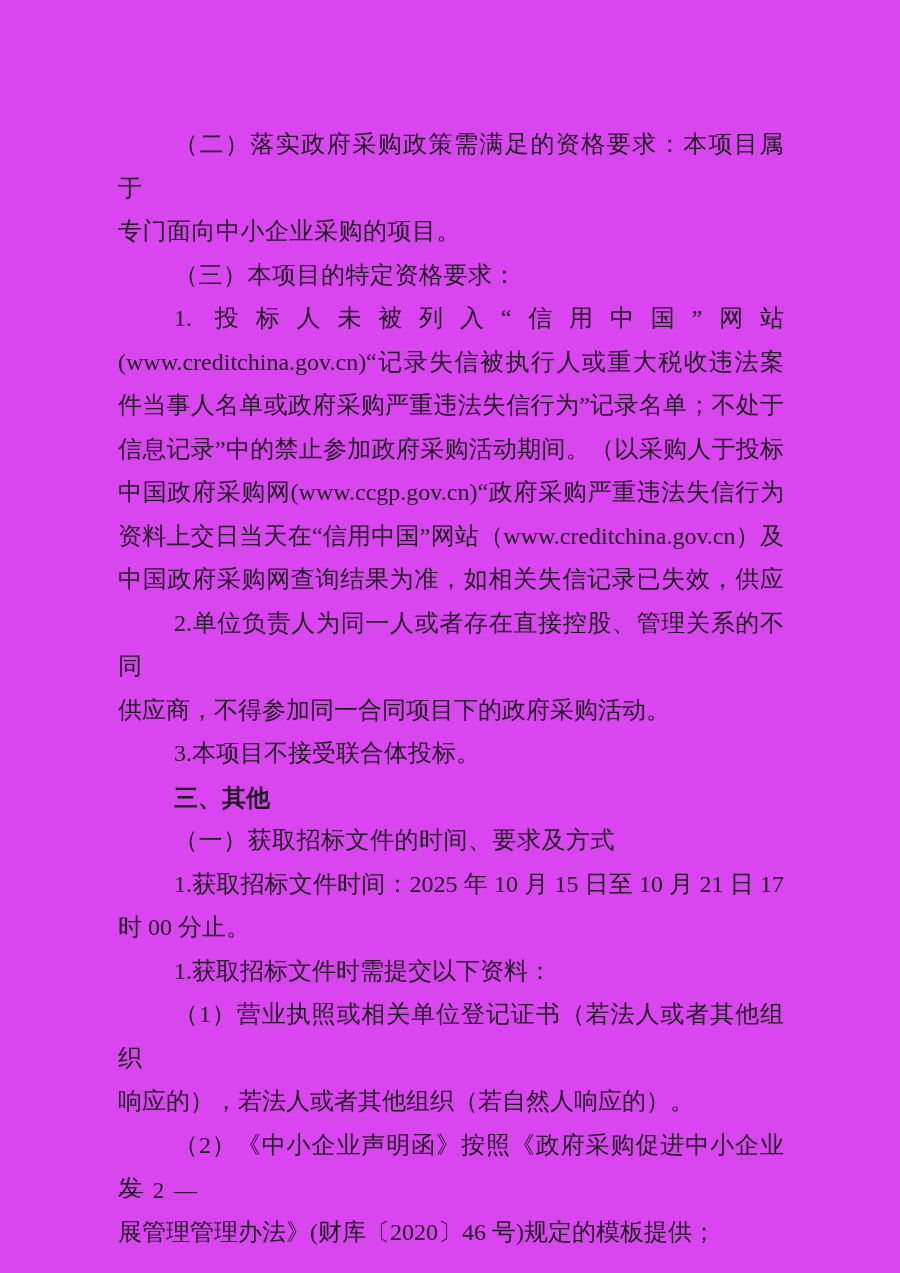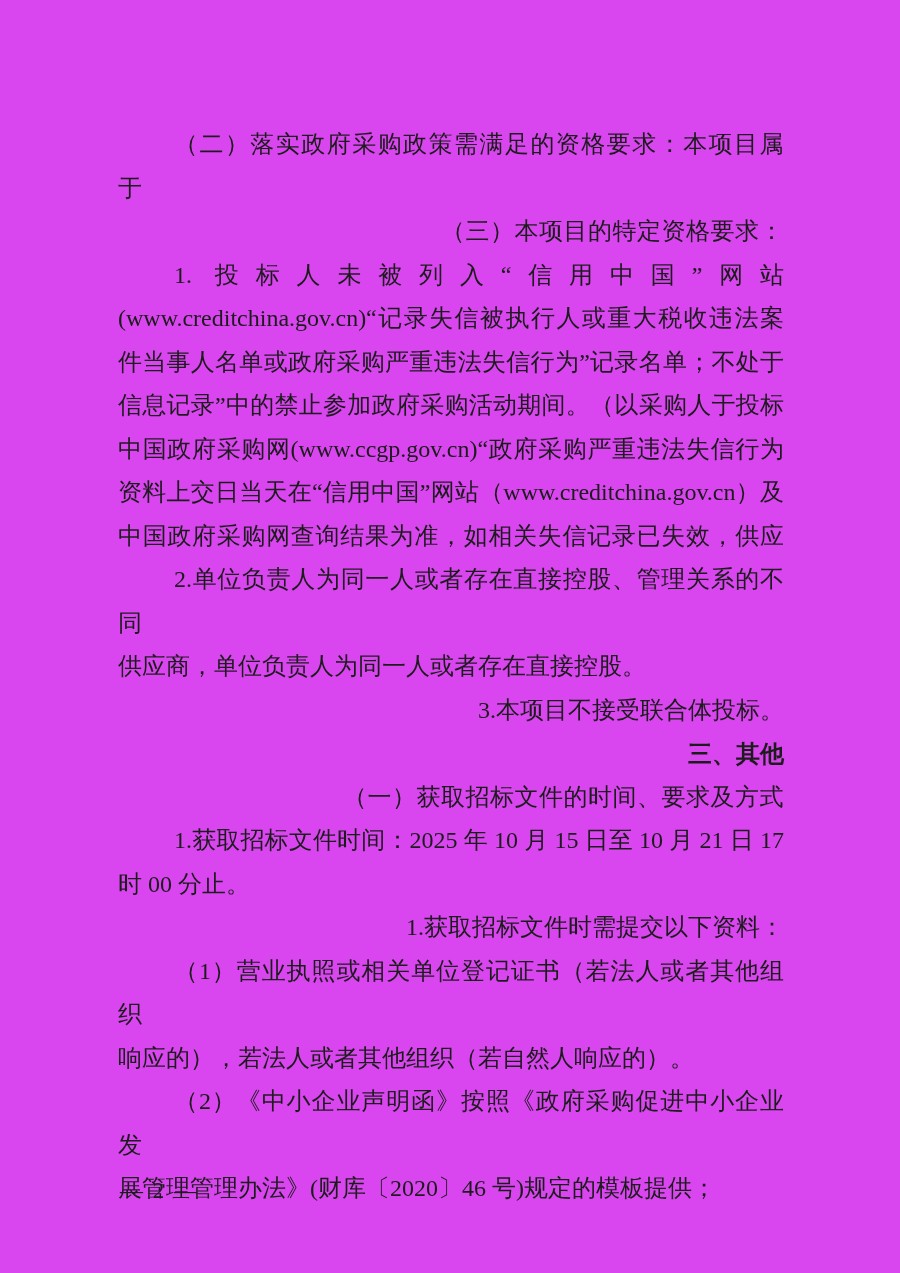--- a/index.html
+++ b/index.html
@@ -28,21 +28,20 @@
     color: #1c1c1c;
     font-size: 24px;
     line-height: 43.5px;
   }
   .line {
     white-space: normal;
     text-align: left;
   }
   .line.indent {
     text-indent: 56px;
-    text-align: right;
   }
   .line.justify {
     text-align: justify;
     text-align-last: justify;
     text-justify: inter-character;
   }
   .line.bold {
     font-weight: 700;
     font-family: "Liberation Sans", "DejaVu Sans", sans-serif;
   }
@@ -58,30 +57,31 @@
     line-height: 30px;
     letter-spacing: 2px;
   }
 </style>
 </head>
 <body>
 
 <div class="sheet">
   <div class="text-block">
       <div class="line indent justify kaiti">（二）落实政府采购政策需满足的资格要求：本项目属于</div>
+      <div class="line kaiti">专门面向中小企业采购的项目。</div>
       <div class="line indent kaiti">（三）本项目的特定资格要求：</div>
       <div class="line indent justify">1. 投标人未被列入“信用中国”网站</div>
       <div class="line justify">(www.creditchina.gov.cn)“记录失信被执行人或重大税收违法案</div>
       <div class="line justify">件当事人名单或政府采购严重违法失信行为”记录名单；不处于</div>
       <div class="line justify">信息记录”中的禁止参加政府采购活动期间。（以采购人于投标</div>
       <div class="line justify">中国政府采购网(www.ccgp.gov.cn)“政府采购严重违法失信行为</div>
       <div class="line justify">资料上交日当天在“信用中国”网站（www.creditchina.gov.cn）及</div>
       <div class="line justify">中国政府采购网查询结果为准，如相关失信记录已失效，供应</div>
       <div class="line indent justify">2.单位负责人为同一人或者存在直接控股、管理关系的不同</div>
-      <div class="line">供应商，单位负责人为同一人或者存在直接控股。</div>
+      <div class="line">供应商，不得参加同一合同项目下的政府采购活动。</div>
       <div class="line indent">3.本项目不接受联合体投标。</div>
       <div class="line indent bold">三、其他</div>
       <div class="line indent kaiti">（一）获取招标文件的时间、要求及方式</div>
       <div class="line indent justify">1.获取招标文件时间：2025 年 10 月 15 日至 10 月 21 日 17</div>
       <div class="line">时 00 分止。</div>
       <div class="line indent">1.获取招标文件时需提交以下资料：</div>
       <div class="line indent justify">（1）营业执照或相关单位登记证书（若法人或者其他组织</div>
       <div class="line">响应的），若法人或者其他组织（若自然人响应的）。</div>
       <div class="line indent justify">（2）《中小企业声明函》按照《政府采购促进中小企业发</div>
       <div class="line">展管理管理办法》(财库〔2020〕46 号)规定的模板提供；</div>

